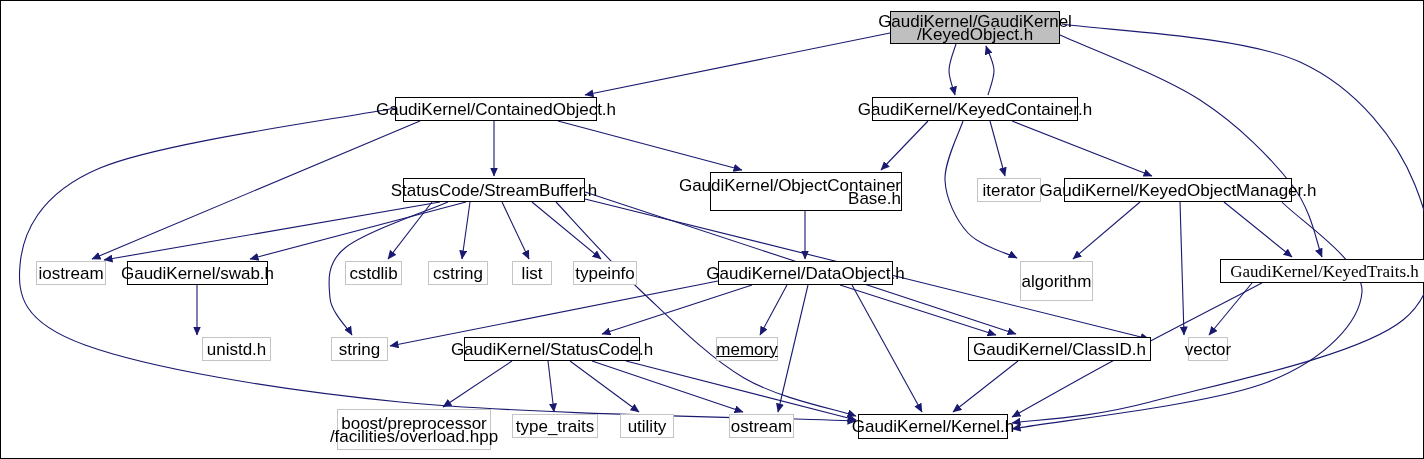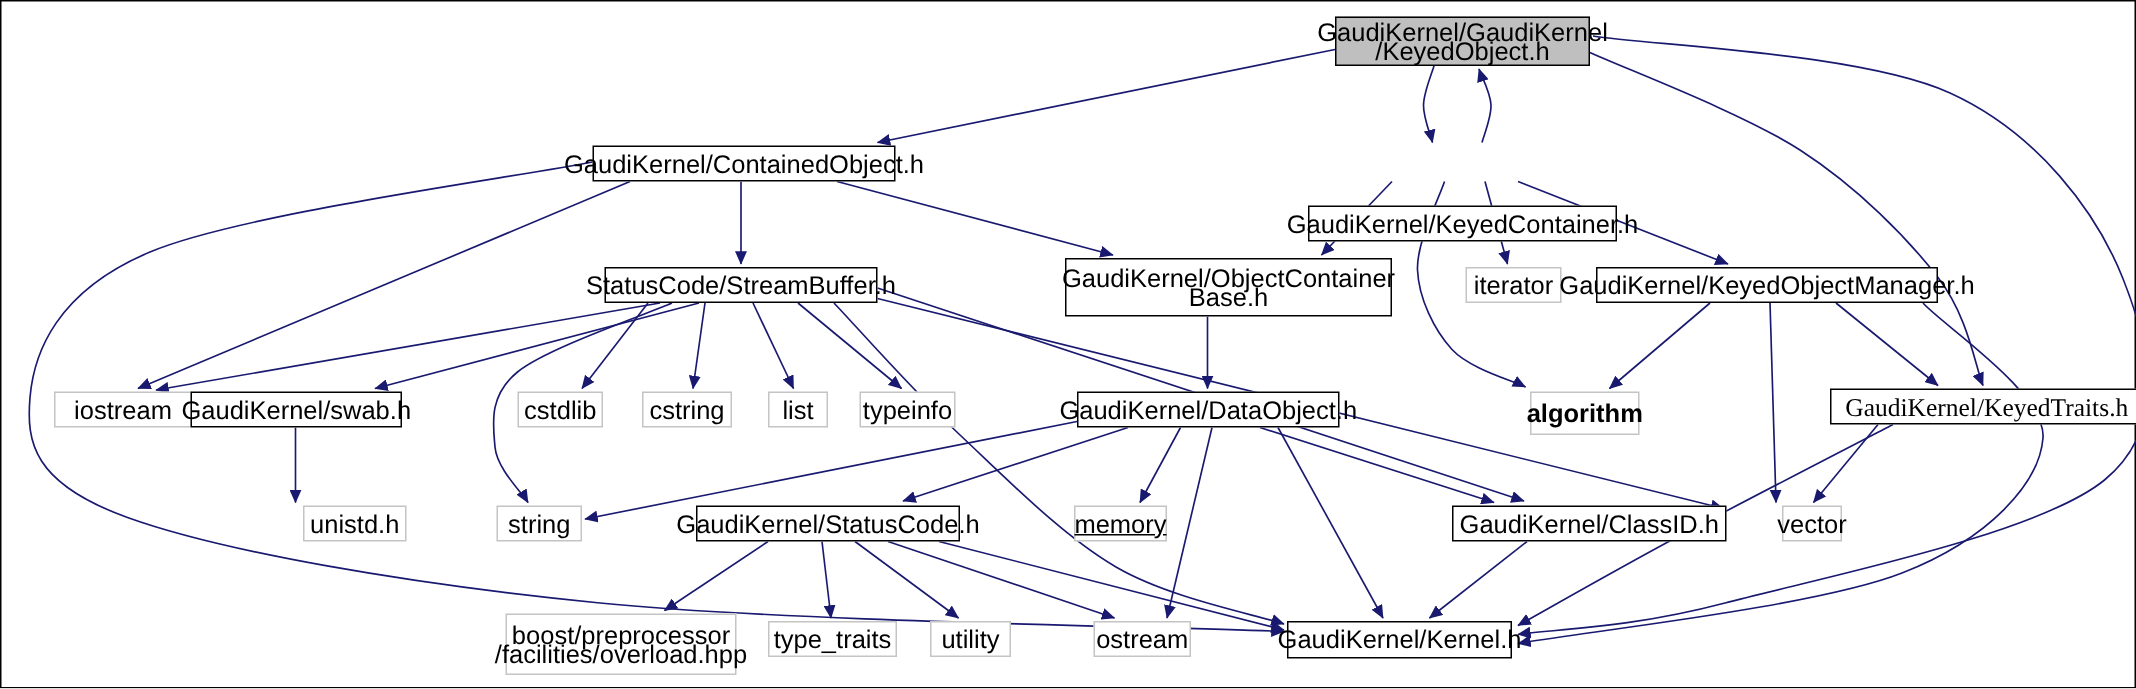--- a/index.html
+++ b/index.html
@@ -73,58 +73,58 @@
       </g>
   </svg>
   <div id="nodes">
       <div class="node main" style="left: 890px; top: 11px; width: 170px; height: 33px;">
         <span>GaudiKernel/GaudiKernel</span>
         <span>/KeyedObject.h</span>
       </div>
       <div class="node project" style="left: 395px; top: 97px; width: 202px; height: 24px;">
         <span>GaudiKernel/ContainedObject.h</span>
       </div>
-      <div class="node project" style="left: 872px; top: 97px; width: 206px; height: 24px; margin-top: 40px;">
+      <div class="node project" style="left: 872px; top: 97px; width: 206px; height: 24px;">
         <span>GaudiKernel/KeyedContainer.h</span>
       </div>
       <div class="node project" style="left: 403px; top: 178px; width: 182px; height: 24px;">
         <span>StatusCode/StreamBuffer.h</span>
       </div>
-      <div class="node project" style="left: 710px; top: 172px; width: 218px; height: 39px;">
+      <div class="node project" style="left: 710px; top: 172px; width: 192px; height: 39px; align-items: flex-end;">
         <span>GaudiKernel/ObjectContainer</span>
         <span>Base.h</span>
       </div>
       <div class="node system" style="left: 977px; top: 178px; width: 64px; height: 24px;">
         <span>iterator</span>
       </div>
       <div class="node project" style="left: 1064px; top: 178px; width: 228px; height: 24px;">
         <span>GaudiKernel/KeyedObjectManager.h</span>
       </div>
-      <div class="node system" style="left: 36px; top: 261px; width: 92px; height: 24px;">
+      <div class="node system" style="left: 36px; top: 261px; width: 70px; height: 24px;">
         <span>iostream</span>
       </div>
       <div class="node project" style="left: 127px; top: 261px; width: 141px; height: 24px; justify-content: center;">
         <span>GaudiKernel/swab.h</span>
       </div>
       <div class="node system" style="left: 345px; top: 261px; width: 57px; height: 24px;">
         <span>cstdlib</span>
       </div>
       <div class="node system" style="left: 428px; top: 261px; width: 60px; height: 24px;">
         <span>cstring</span>
       </div>
       <div class="node system" style="left: 512px; top: 261px; width: 40px; height: 24px;">
         <span>list</span>
       </div>
       <div class="node system" style="left: 573px; top: 261px; width: 64px; height: 24px;">
         <span>typeinfo</span>
       </div>
       <div class="node project" style="left: 718px; top: 261px; width: 175px; height: 24px;">
         <span>GaudiKernel/DataObject.h</span>
       </div>
-      <div class="node system" style="left: 1020px; top: 261px; width: 73px; height: 29px; font-weight: bold;">
+      <div class="node system" style="left: 1020px; top: 261px; width: 73px; height: 40px;">
         <span>algorithm</span>
       </div>
       <div class="node project" style="left: 1220px; top: 259px; width: 209px; height: 24px; font-family: Liberation Serif, serif;">
         <span>GaudiKernel/KeyedTraits.h</span>
       </div>
       <div class="node system" style="left: 163px; top: 337px; width: 69px; height: 24px; margin-left: 39px;">
         <span>unistd.h</span>
       </div>
       <div class="node system" style="left: 331px; top: 337px; width: 57px; height: 24px;">
         <span>string</span>

